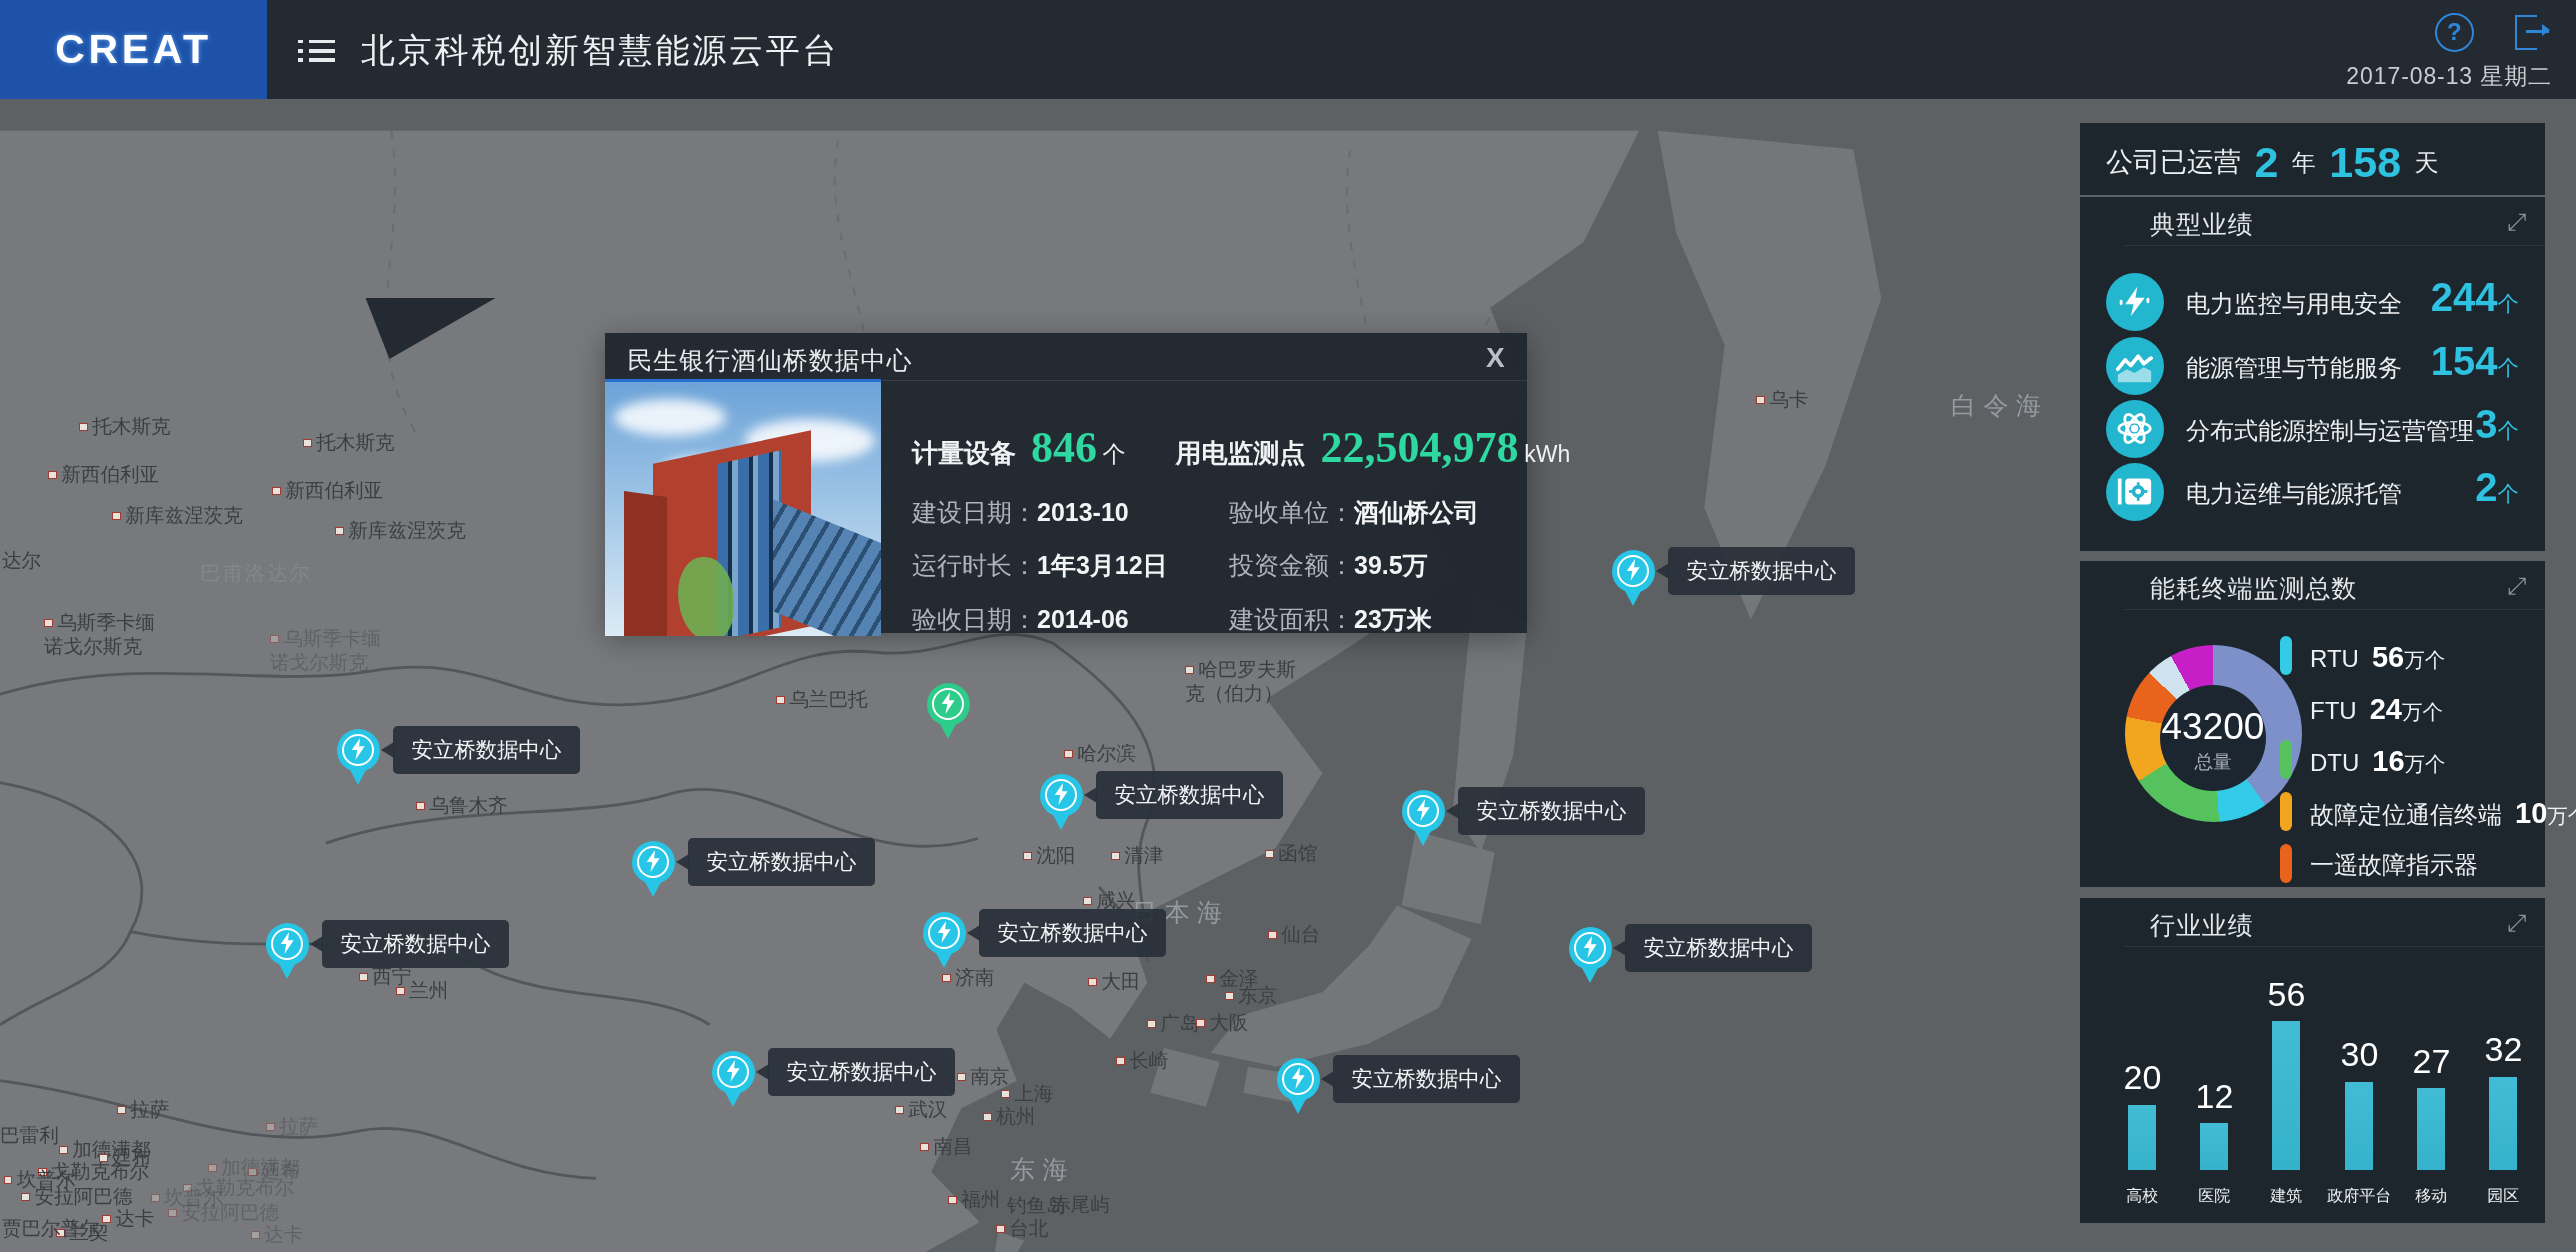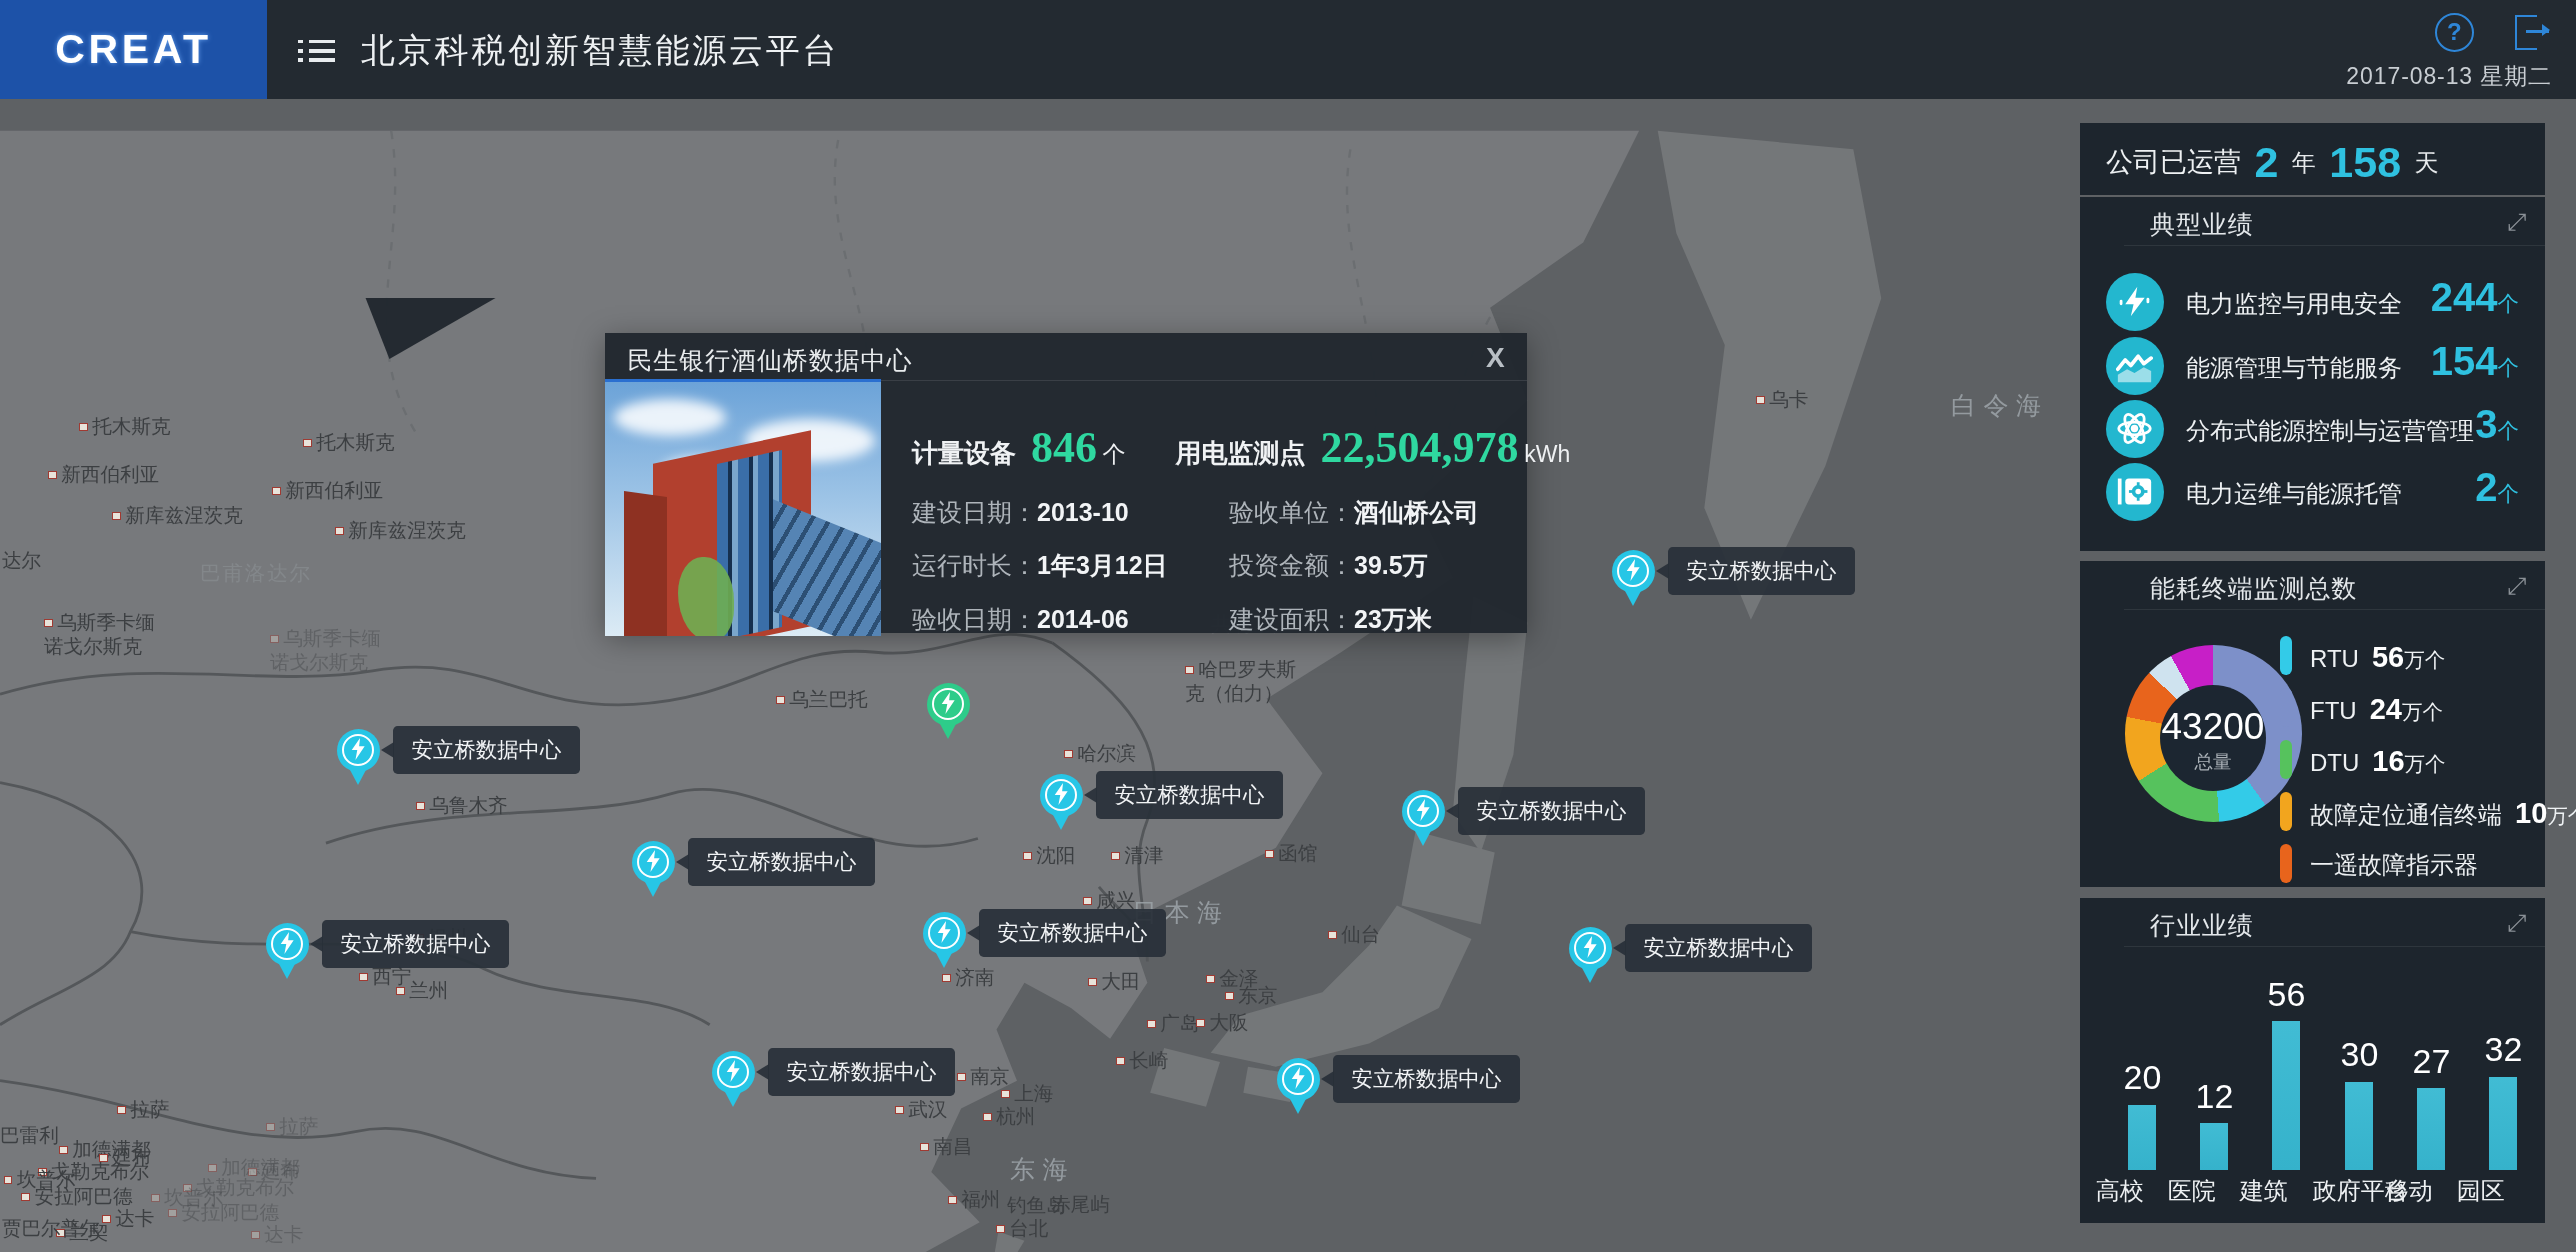--- a/index.html
+++ b/index.html
@@ -106,21 +106,21 @@
   .leg-row{position:relative;height:52px;cursor:pointer;}
   .leg-bar{position:absolute;left:0;top:7.5px;width:12px;height:39px;border-radius:6.5px;}
   .leg-label{position:absolute;left:30px;top:13px;color:#eef1f3;font-size:24px;white-space:nowrap;}
   .leg-val{color:#fff;font-size:29px;font-weight:bold;margin-left:13px;}
   .leg-unit{color:#eef1f3;font-size:20.5px;font-weight:normal;}
   #panel-industry{top:898px;height:325px;}
   #bar-plot{position:absolute;left:26px;top:56px;width:413px;height:216px;}
   .bar-group{position:absolute;bottom:0;width:73px;}
   .bar-rect{position:absolute;bottom:0;left:22.4px;width:28px;background:linear-gradient(180deg,#4cc4da,#35b2cb);}
   .bar-val{position:absolute;width:73px;text-align:center;color:#fff;font-size:34px;}
-  .bar-cat{position:absolute;width:93px;left:-10.2px;color:#eef1f3;font-size:24px;white-space:nowrap;}
+  .bar-cat{position:absolute;width:93px;left:-10.2px;text-align:center;color:#eef1f3;font-size:16px;white-space:nowrap;}
 </style>
 </head>
 <body>
 
 <div id="stage">
 
   <div id="map-layer">
     <svg id="map-svg" width="2576" height="1154" viewBox="0 106 2766 1239">
       <rect x="0" y="106" width="2766" height="1239" fill="#5e6164"></rect>
       <path fill="#77797c" d="M0,140 L1760,140 L1700,260 L1600,330 L1640,430 L1520,540 L1560,620 L1440,700
@@ -203,21 +203,21 @@
       </div>
       <div class="city" style="left: 1111px; top: 843px;">
         <div><span class="dot"></span>清津</div>
       </div>
       <div class="city" style="left: 1083px; top: 888px;">
         <div><span class="dot"></span>咸兴</div>
       </div>
       <div class="city" style="left: 1265px; top: 841px;">
         <div><span class="dot"></span>函馆</div>
       </div>
-      <div class="city" style="left: 1328px; top: 922px;">
+      <div class="city" style="left: 1268px; top: 922px;">
         <div><span class="dot"></span>仙台</div>
       </div>
       <div class="city" style="left: 1206px; top: 966px;">
         <div><span class="dot"></span>金泽</div>
       </div>
       <div class="city" style="left: 1225px; top: 983px;">
         <div><span class="dot"></span>东京</div>
       </div>
       <div class="city" style="left: 1088px; top: 969px;">
         <div><span class="dot"></span>大田</div>

